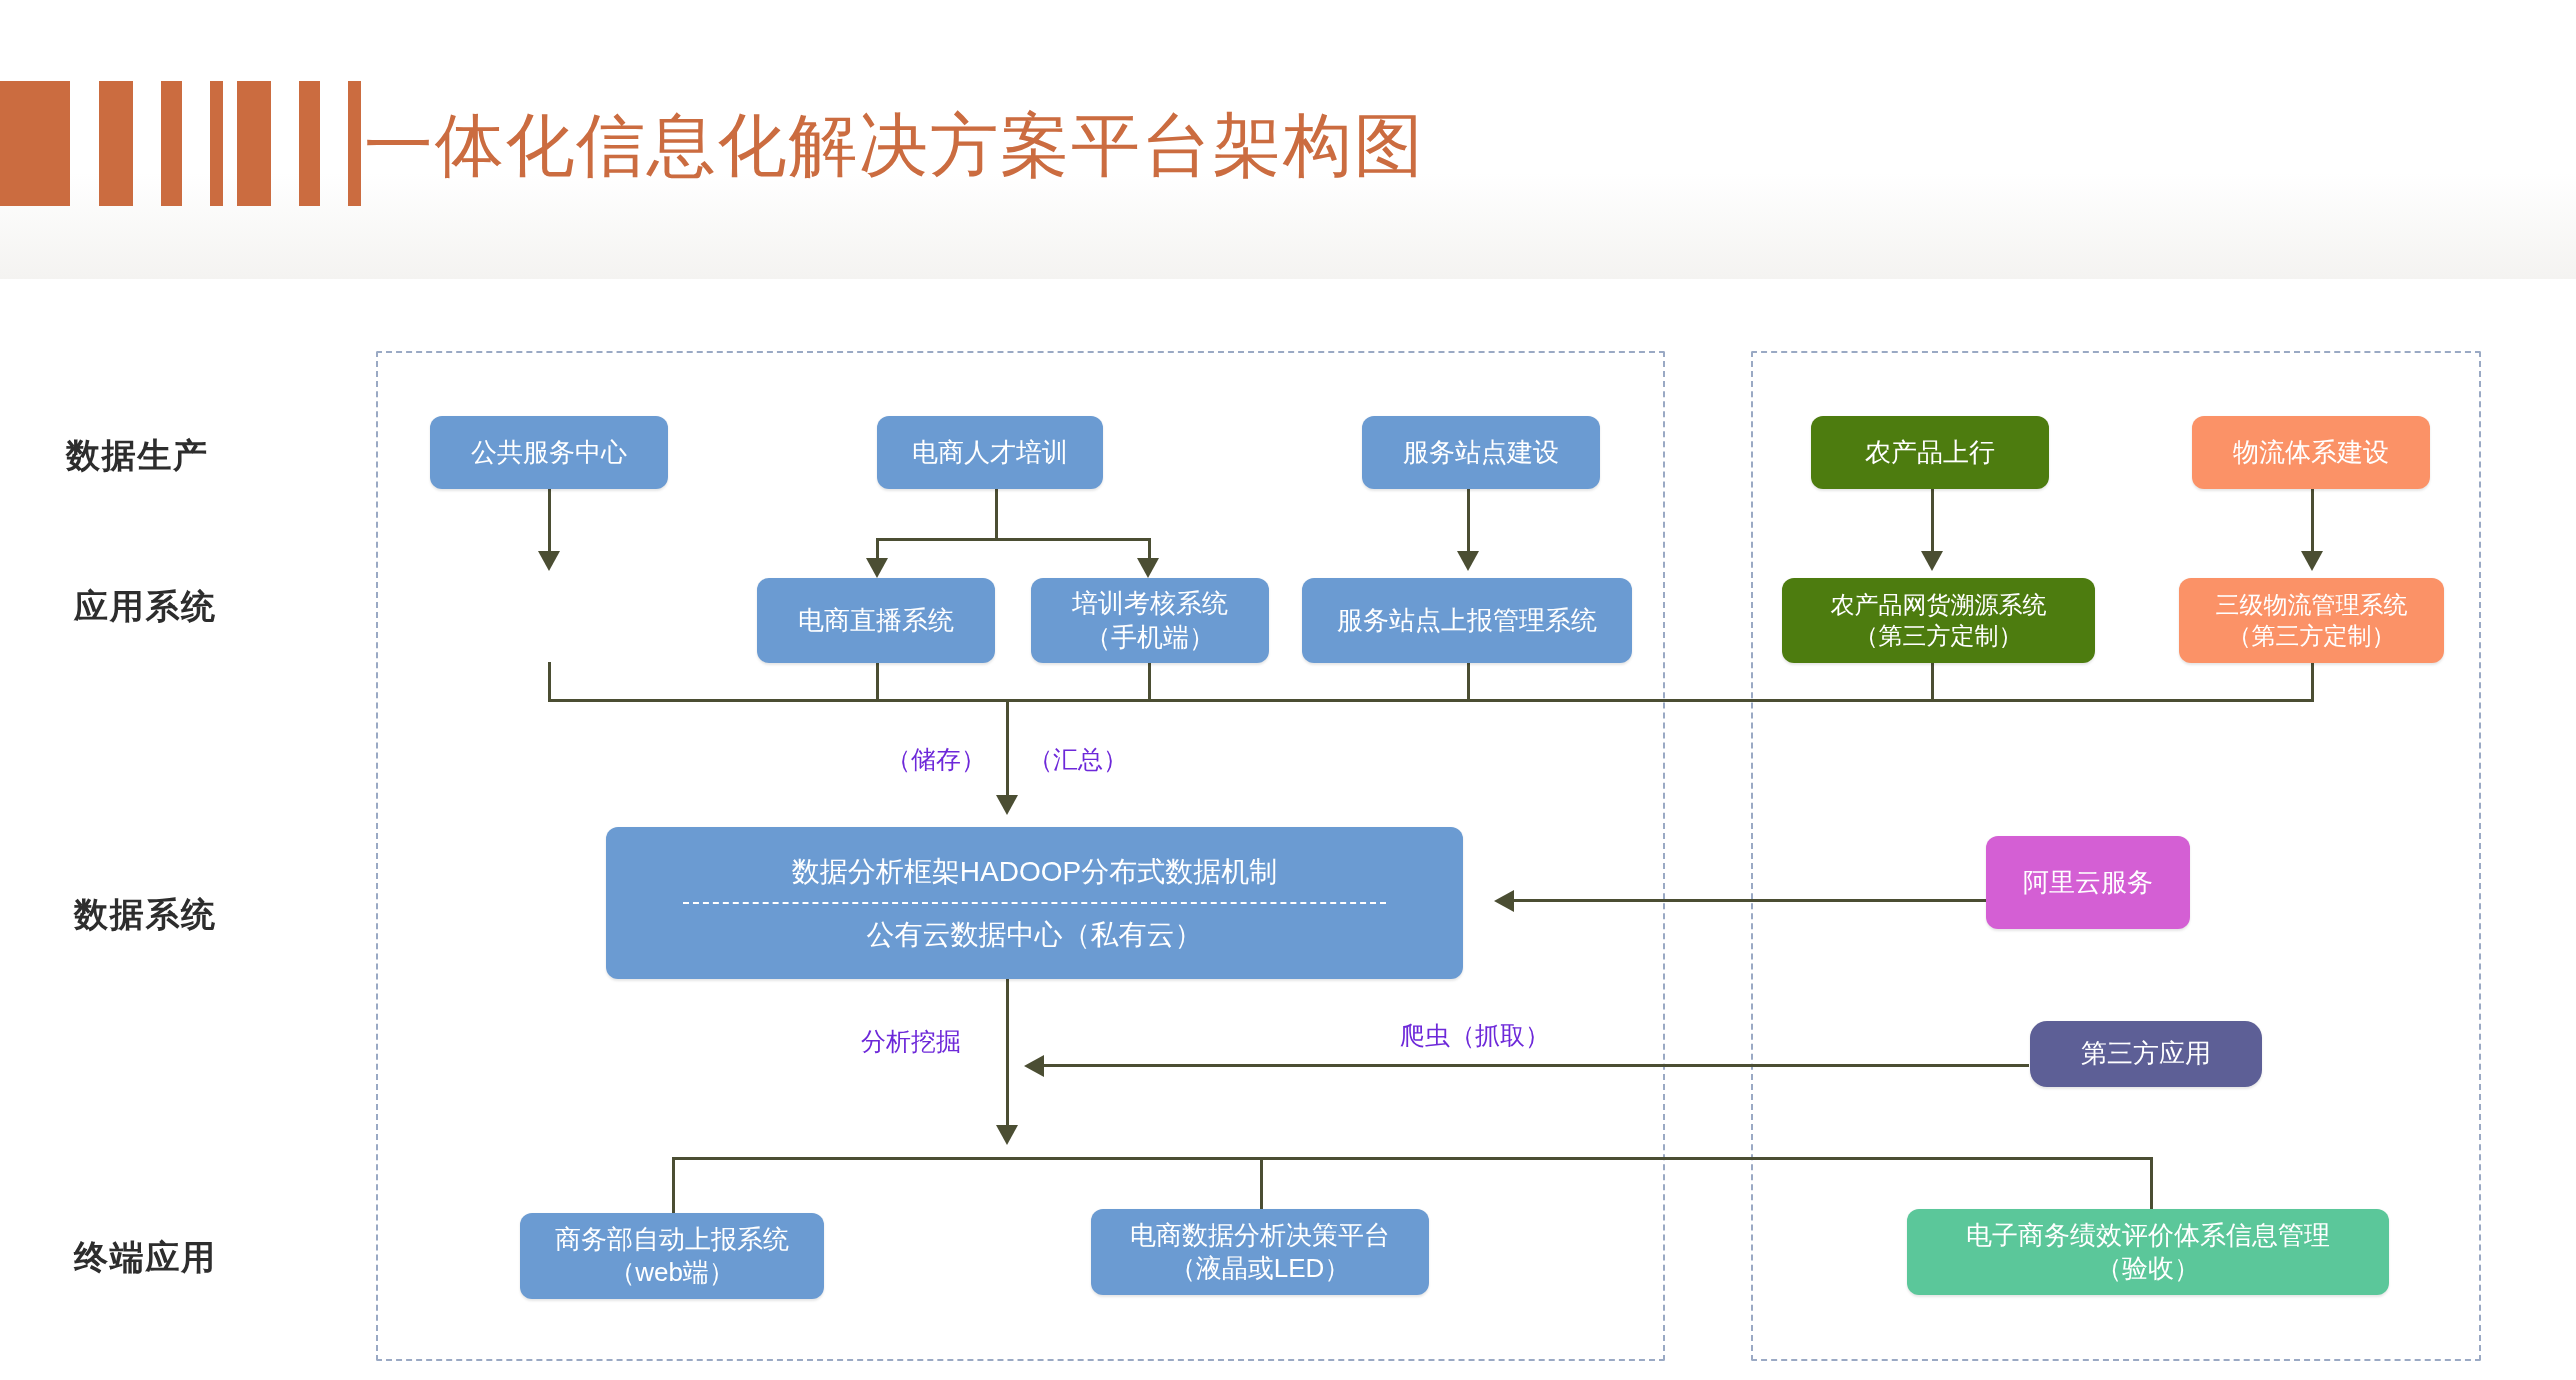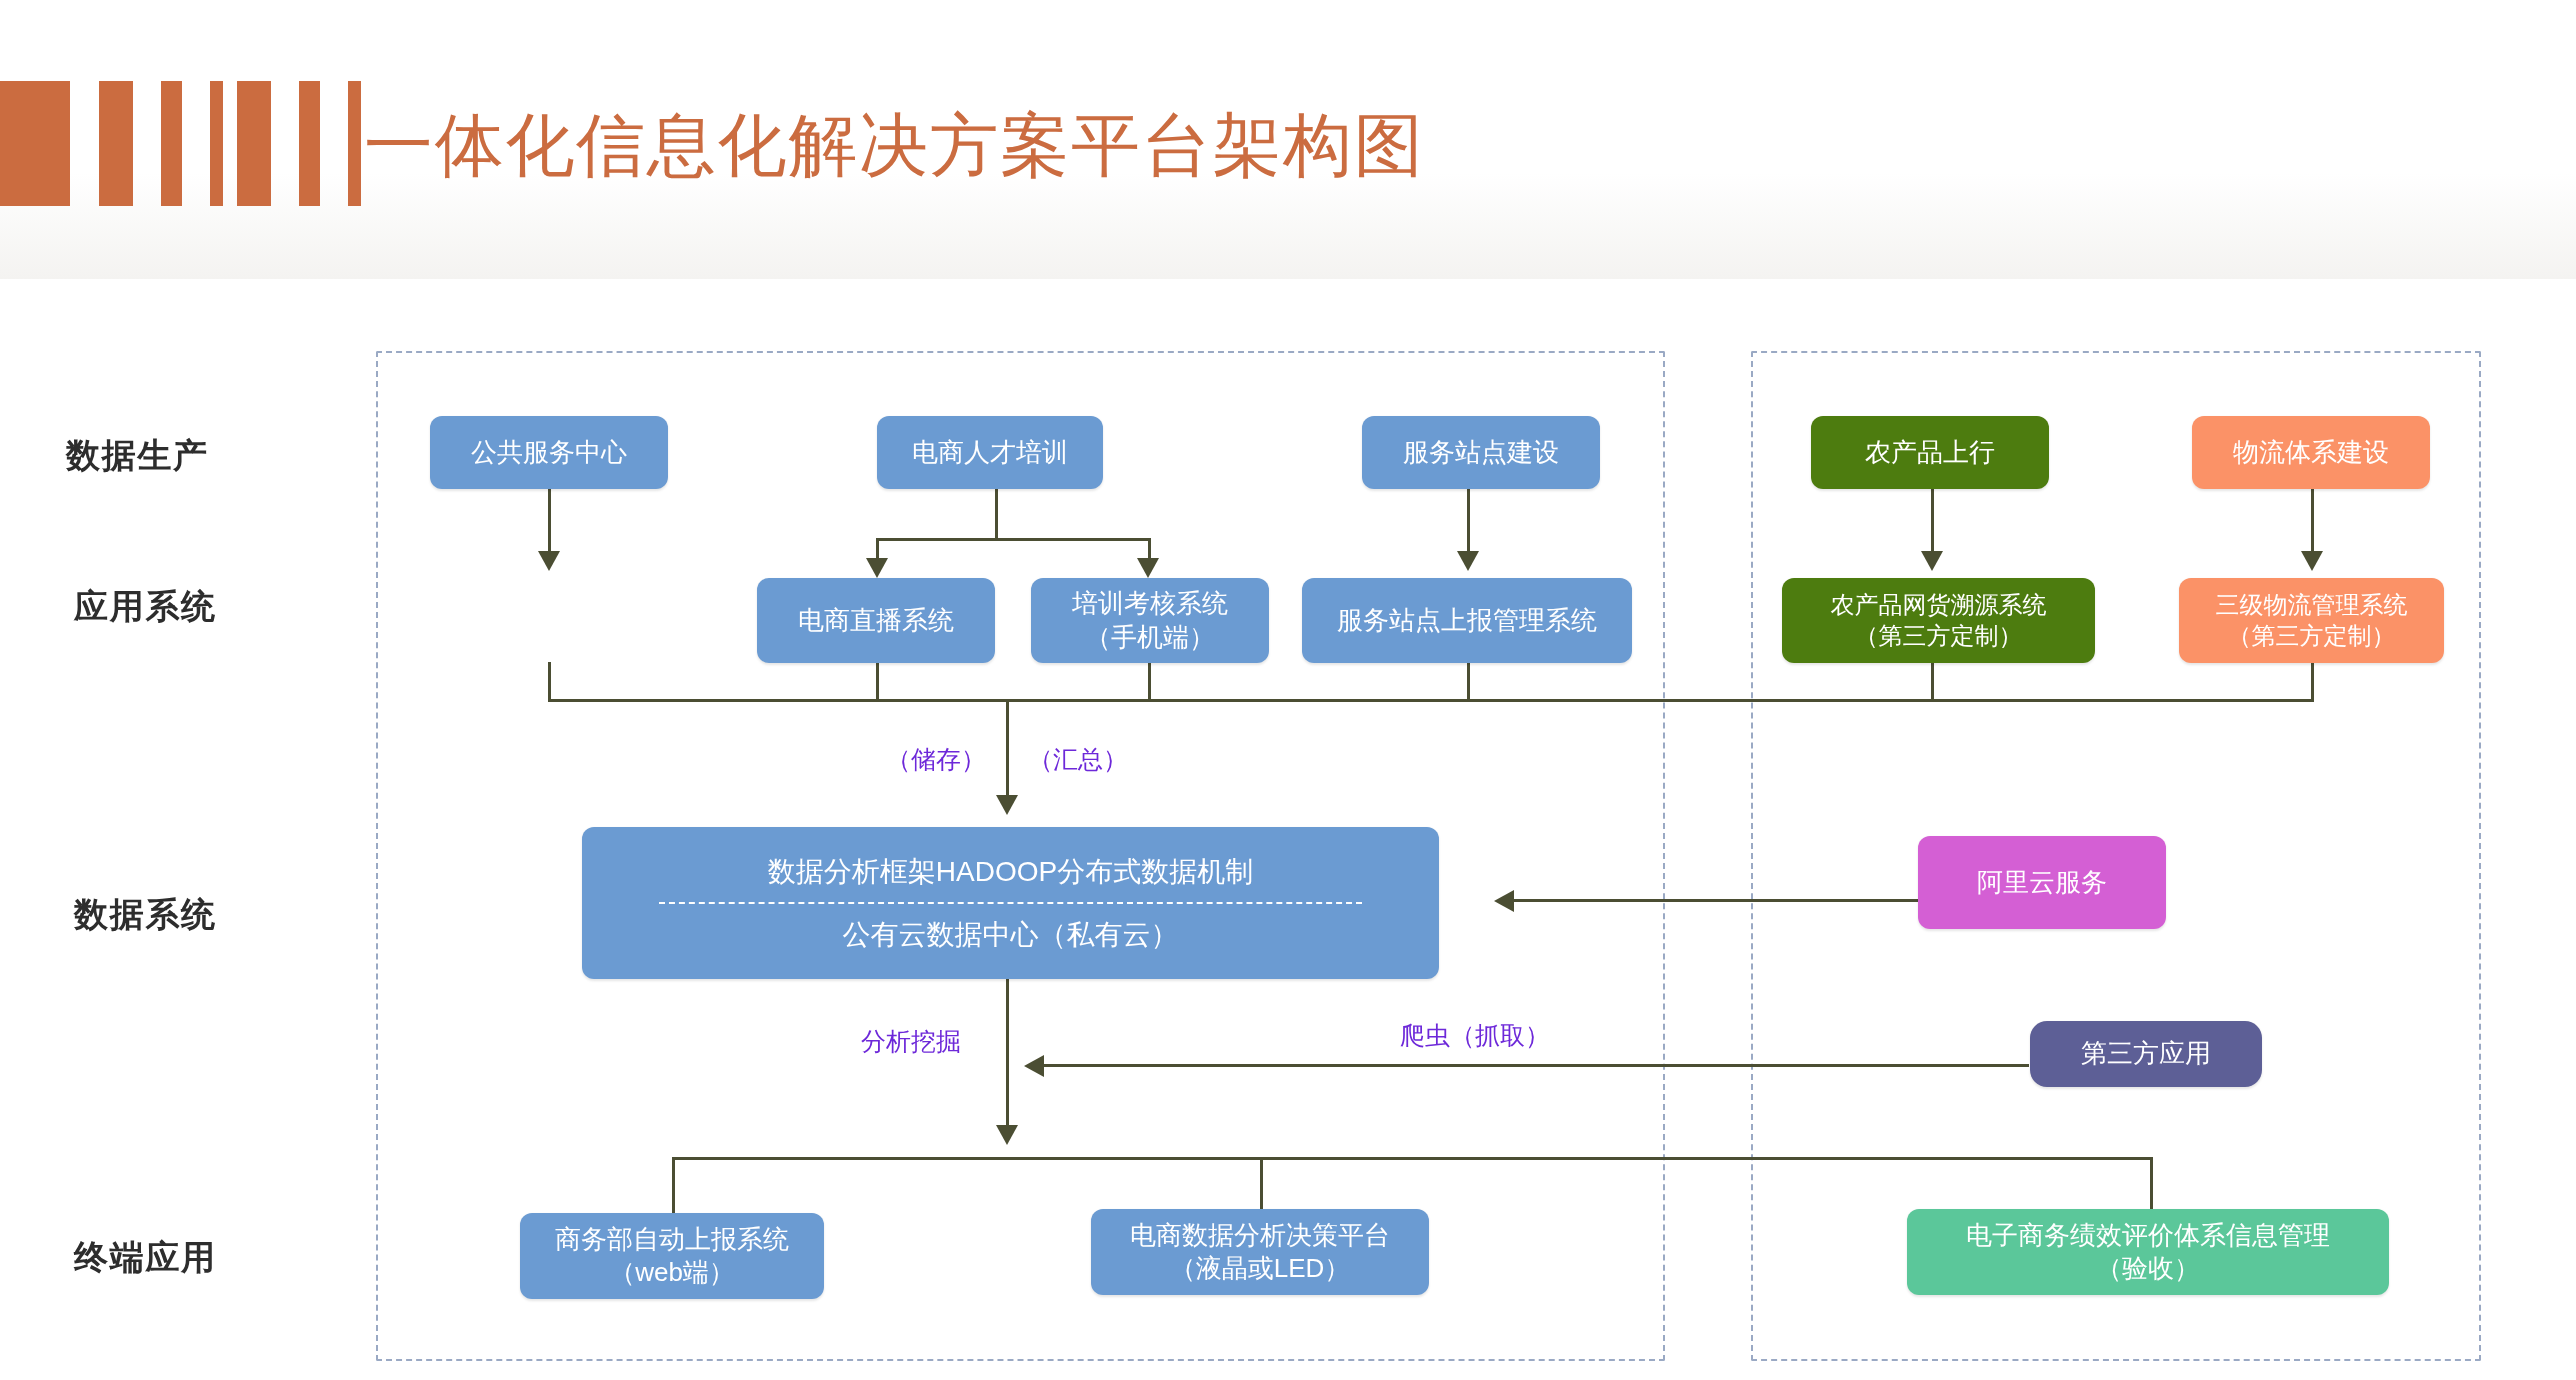--- a/index.html
+++ b/index.html
@@ -172,27 +172,27 @@
 
   <div class="node blue" style="left:757px;top:578px;width:238px;height:85px;">电商直播系统</div>
   <div class="node blue" style="left:1031px;top:578px;width:238px;height:85px;">培训考核系统
 （手机端）</div>
   <div class="node blue" style="left:1302px;top:578px;width:330px;height:85px;">服务站点上报管理系统</div>
   <div class="node yellow" style="left:1782px;top:578px;width:313px;height:85px;font-size:24px;">农产品网货溯源系统
 （第三方定制）</div>
   <div class="node orange" style="left:2179px;top:578px;width:265px;height:85px;font-size:24px;">三级物流管理系统
 （第三方定制）</div>
 
-  <div class="hadoop" style="left:582px;top:827px;width:857px;height:152px;">
+  <div class="hadoop" style="left:606px;top:827px;width:857px;height:152px;">
     <div class="line1">数据分析框架HADOOP分布式数据机制</div>
     <div class="sep"></div>
     <div class="line2">公有云数据中心（私有云）</div>
   </div>
 
-  <div class="node magenta" style="left:1918px;top:836px;width:248px;height:93px;">阿里云服务</div>
+  <div class="node magenta" style="left:1986px;top:836px;width:204px;height:93px;">阿里云服务</div>
   <div class="node slate" style="left:2030px;top:1021px;width:232px;height:66px;border-radius:17px;">第三方应用</div>
 
   <div class="node blue" style="left:520px;top:1213px;width:304px;height:86px;">商务部自动上报系统
 （web端）</div>
   <div class="node blue" style="left:1091px;top:1209px;width:338px;height:86px;">电商数据分析决策平台
 （液晶或LED）</div>
   <div class="node green" style="left:1907px;top:1209px;width:482px;height:86px;">电子商务绩效评价体系信息管理
 （验收）</div>
 
 </div>

